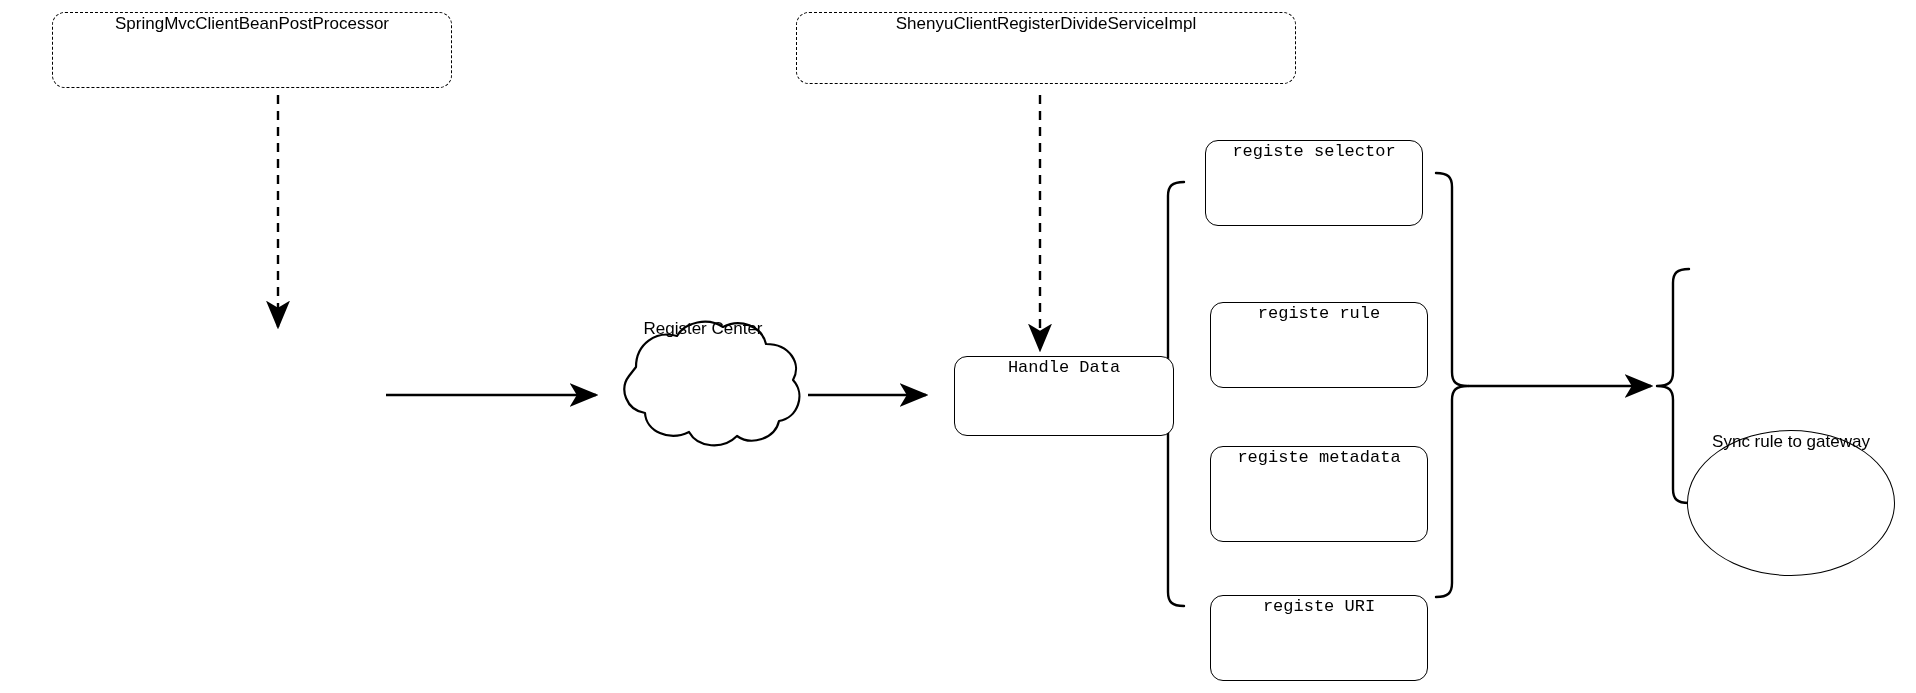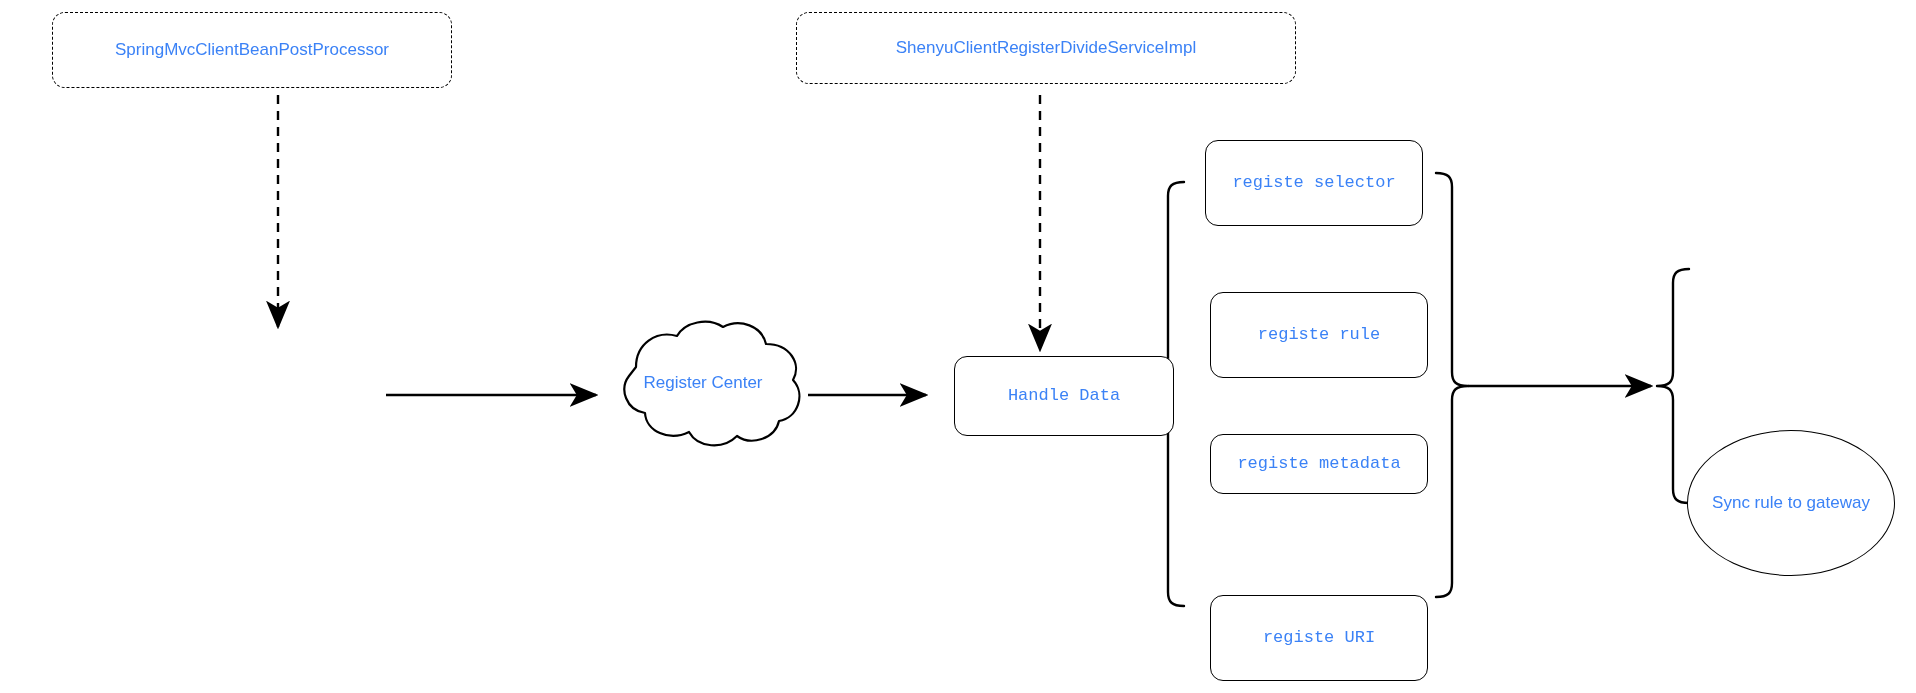--- a/index.html
+++ b/index.html
@@ -23,26 +23,26 @@
     left: 0;
     top: 0;
     width: 1916px;
     height: 693px;
     pointer-events: none;
   }
   .node {
     position: absolute;
     box-sizing: border-box;
     display: flex;
-    align-items: center;
+    align-items: flex-start;
     justify-content: center;
     text-align: center;
     font-size: 17px;
     line-height: 1.35;
-    color: #3b82f6;
+    color: #000000;
     background: #ffffff;
   }
   .rounded-box {
     border: 1.6px solid #000000;
     border-radius: 13px;
     font-family: Liberation Mono, monospace;
   }
   .dashed-box {
     border: 1.7px dashed #000000;
     border-radius: 13px;
@@ -183,25 +183,25 @@
   </div>
 
   <div class="node rounded-box" style="left:930px; top:356px; width:220px; height:80px;margin-left:24px;">
     <span>Handle Data</span>
   </div>
 
   <div class="node rounded-box" style="left:1205px; top:140px; width:218px; height:86px;">
     <span>registe selector</span>
   </div>
 
-  <div class="node rounded-box" style="left:1210px; top:292px; width:218px; height:86px;">
+  <div class="node rounded-box" style="left:1210px; top:302px; width:218px; height:86px;">
     <span>registe rule</span>
   </div>
 
-  <div class="node rounded-box" style="left:1210px; top:434px; width:218px; height:60px;">
+  <div class="node rounded-box" style="left:1210px; top:446px; width:218px; height:96px;">
     <span>registe metadata</span>
   </div>
 
   <div class="node rounded-box" style="left:1210px; top:595px; width:218px; height:86px;">
     <span>registe URI</span>
   </div>
 
 
   <div class="node ellipse-node" style="left:1687px; top:430px; width:208px; height:146px; padding:0 22px;">
     <span>Sync rule to gateway</span>

